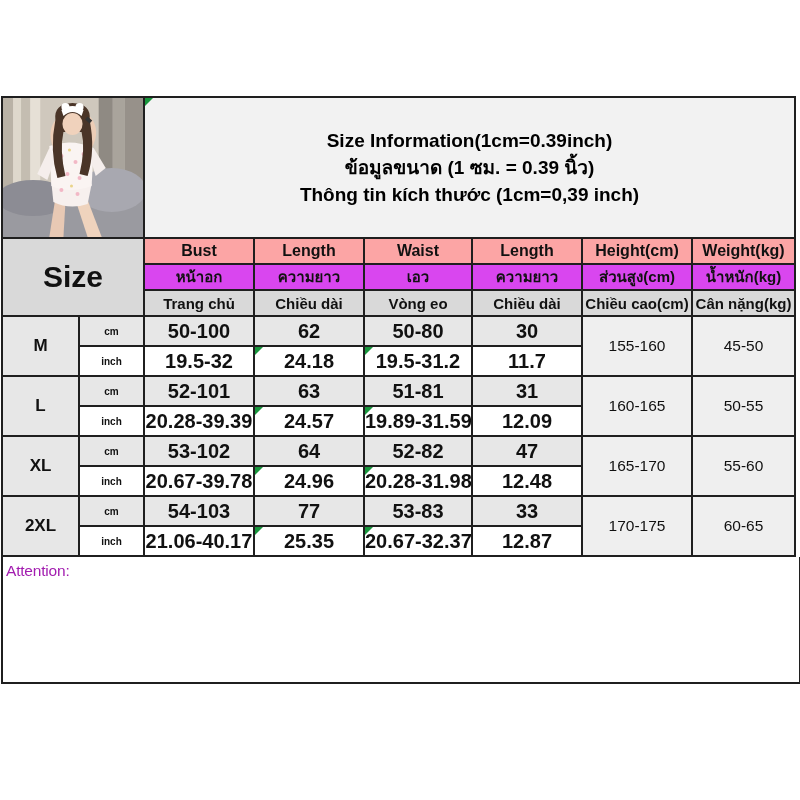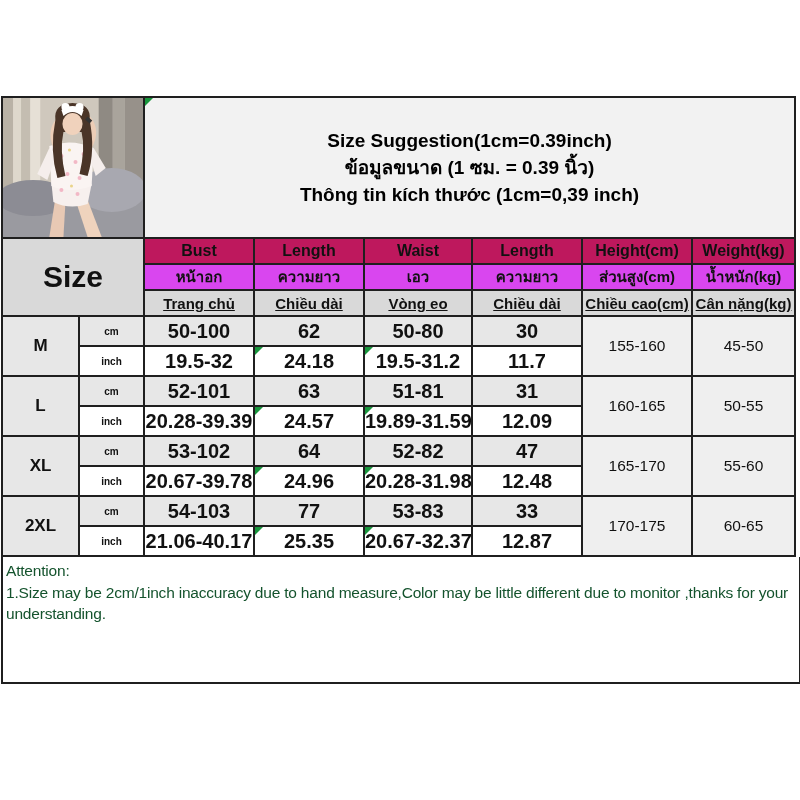--- a/index.html
+++ b/index.html
@@ -18,23 +18,23 @@
   }
 
   
   td.photo-cell{background:#f2f2f2;padding:0;height:139px;}
   td.photo-cell svg{display:block;width:100%;height:139px;}
   td.title-cell{background:#f2f2f2;position:relative;}
   .title-line{font-weight:bold;font-size:19px;line-height:27px;color:#000;}
 
   
   td.size-head{background:#d9d9d9;font-weight:bold;font-size:30px;}
-  td.h-en{background:#be185d;font-weight:bold;font-size:16px;height:24px;}
+  td.h-en{background:#fca5a5;font-weight:bold;font-size:16px;height:24px;}
   td.h-th{background:#d946ef;font-weight:bold;font-size:15px;height:23px;}
-  td.h-vi{background:#d9d9d9;font-weight:bold;font-size:15px;height:24px;text-decoration:underline;}
+  td.h-vi{background:#d9d9d9;font-weight:bold;font-size:15px;height:24px;}
 
   
   td.size-cell{background:#d9d9d9;font-weight:bold;font-size:17px;}
   tr.row-cm td{background:#e7e7e7;height:28px;}
   tr.row-inch td{background:#ffffff;height:28px;}
   td.unit{font-weight:bold;font-size:10px;}
   td.val{font-size:20px;font-weight:bold;}
   td.merged{background:#efefef !important;font-size:15.5px;font-weight:normal;}
 
   
@@ -45,21 +45,21 @@
   }
 
   
   .attention-box{
     border:2px solid #1f1f1f;border-top:none;
     width:791px;height:122px;
     padding:3px 2px 0 3px;background:#fff;
   }
   .attention-box div{
     font-size:15.5px;line-height:21.5px;letter-spacing:-0.2px;
-    white-space:normal;color:#14532d;
+    white-space:normal;color:#a21caf;
   }
 </style>
 </head>
 <body>
 
 <div class="sheet">
 
   <table class="size-table">
     <colgroup>
       <col style="width:77px">
@@ -123,21 +123,21 @@
           <ellipse cx="69" cy="26" rx="10" ry="11" fill="#f0d2bc"></ellipse>
 
           <path d="M58 12 Q69 4 80 12 L78 18 Q69 10 60 18 Z" fill="#ffffff"></path>
           <circle cx="62" cy="9" r="4" fill="#ffffff"></circle>
           <circle cx="76" cy="9" r="4" fill="#ffffff"></circle>
 
           <rect x="82" y="20" width="6" height="4" fill="#333" transform="rotate(40 85 22)"></rect>
         </svg>
       </td>
       <td colspan="6" class="title-cell flag">
-        <div class="title-line">Size Suggestion(1cm=0.39inch)</div>
+        <div class="title-line">Size Information(1cm=0.39inch)</div>
         <div class="title-line">ข้อมูลขนาด (1 ซม. = 0.39 นิ้ว)</div>
         <div class="title-line">Thông tin kích thước (1cm=0,39 inch)</div>
       </td>
     </tr>
 
     <tr>
       <td colspan="2" rowspan="3" class="size-head">Size</td>
       <td class="h-en">Bust</td>
       <td class="h-en">Length</td>
       <td class="h-en">Waist</td>
@@ -231,16 +231,15 @@
       <td class="val">21.06-40.17</td>
       <td class="val flag">25.35</td>
       <td class="val flag">20.67-32.37</td>
       <td class="val">12.87</td>
     </tr>
   </tbody>
     </table>
 
   <div class="attention-box">
     <div>Attention:</div>
-    <div>1.Size may be 2cm/1inch inaccuracy due to hand measure,Color may be little different due to monitor ,thanks for your understanding.</div>
   </div>
 
 </div>
 
 </body></html>

